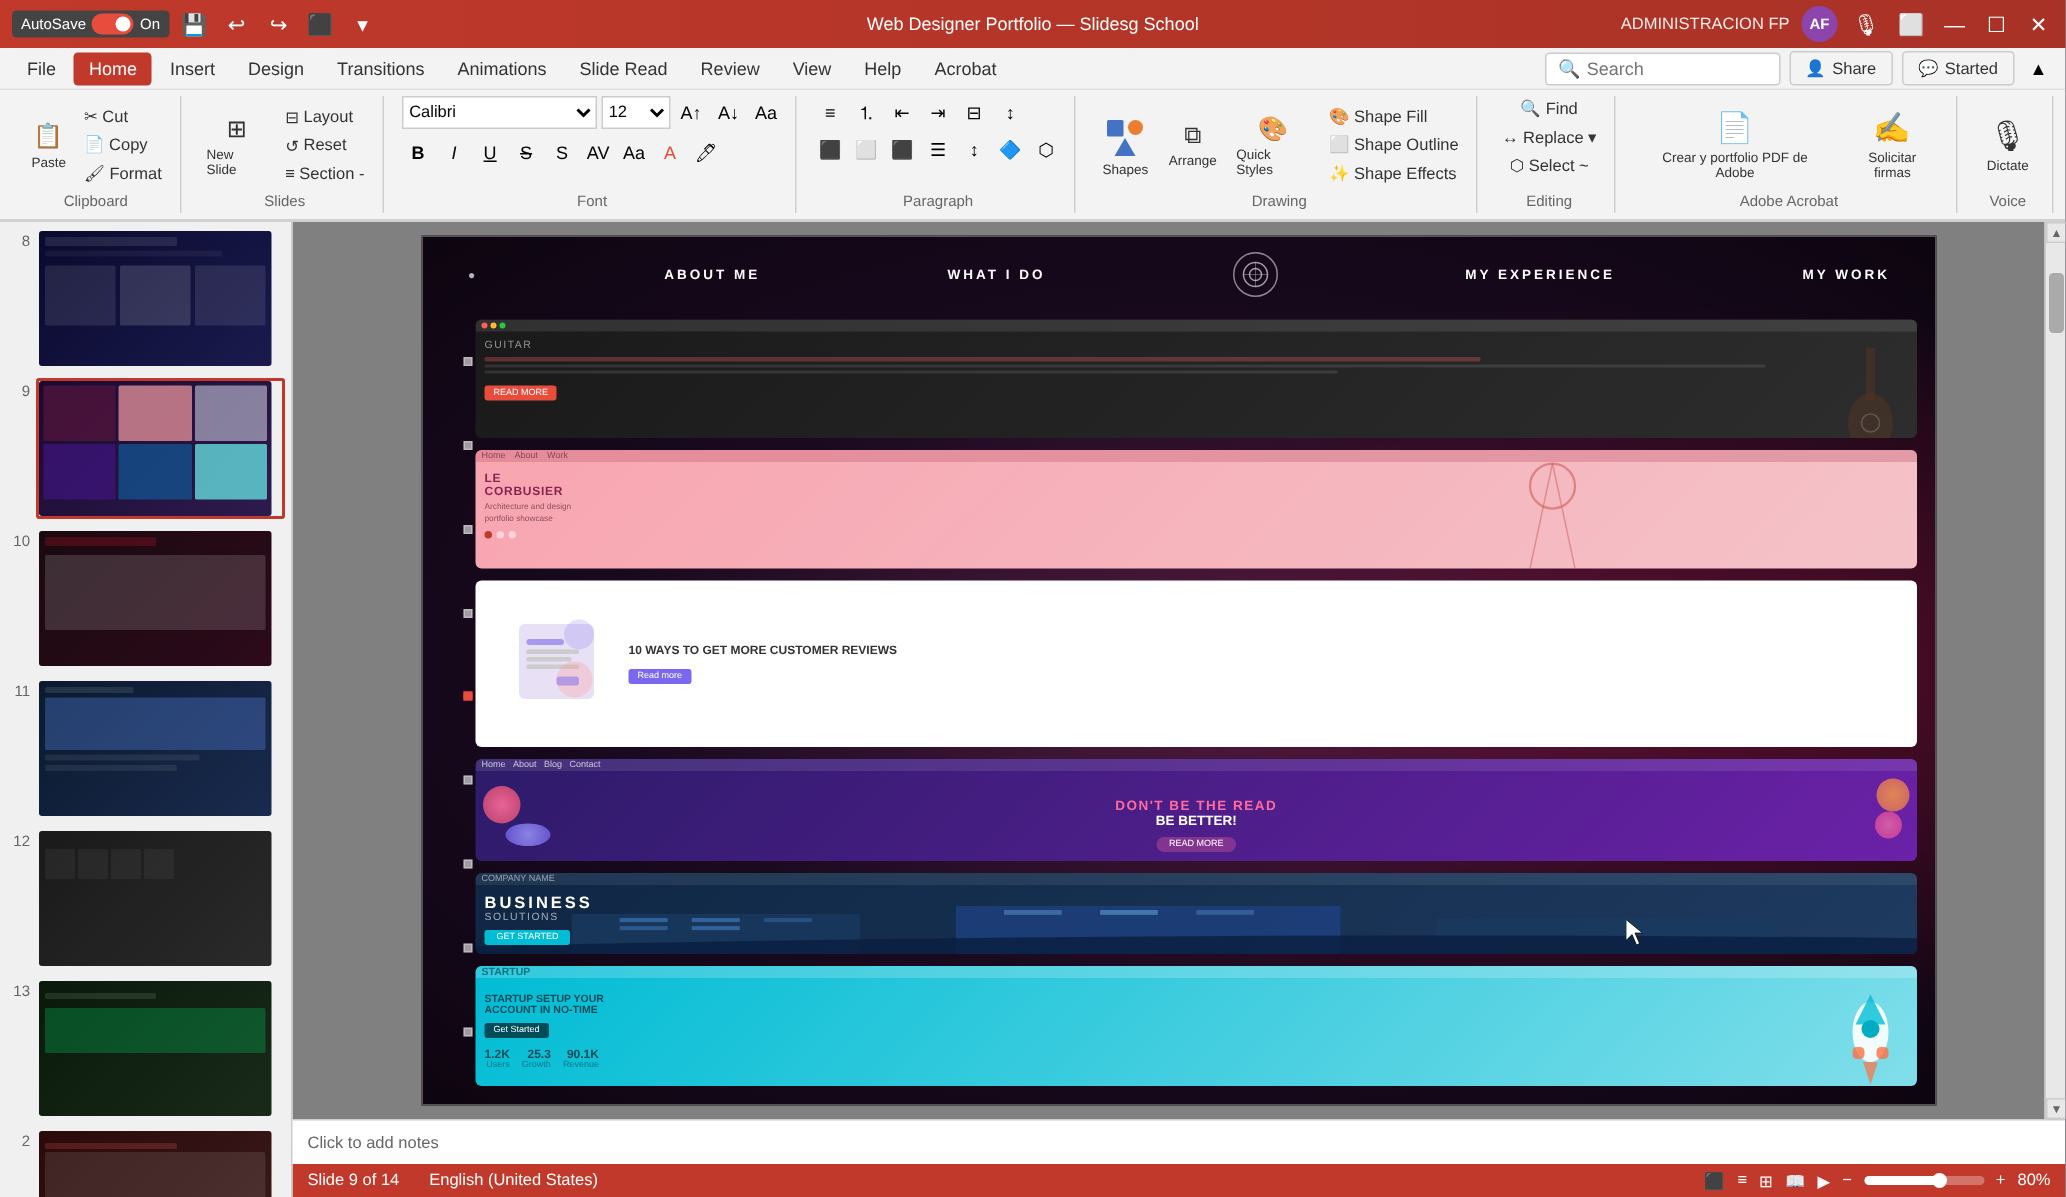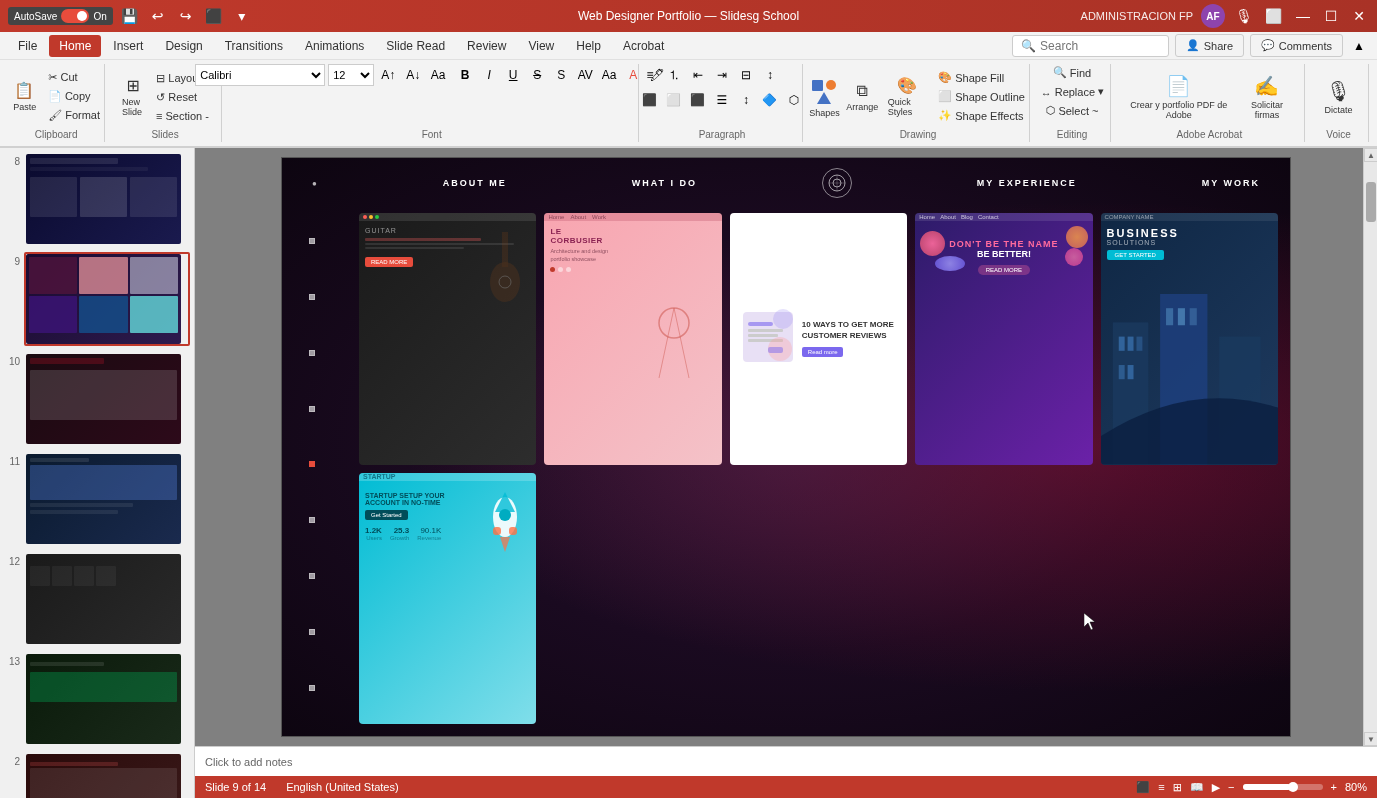--- a/index.html
+++ b/index.html
@@ -146,21 +146,21 @@
       <div class="search-box">
         <span style="color:#666;font-size:12px;">🔍</span>
         <input type="text" style="border: none; outline: none; font-size: 12px; width: 120px;" placeholder="Search">
       </div>
       <button class="share-btn">
         <span>👤</span>
         <span>Share</span>
       </button>
       <button class="comment-btn">
         <span>💬</span>
-        <span>Comments</span>
+        <span>Started</span>
       </button>
       <div style="width:20px;height:20px;display:flex;align-items:center;justify-content:center;cursor:pointer;">▲</div>
     </div>
   </div>
 
   <div id="ribbon-content">
 
     <div class="ribbon-group">
       <div class="ribbon-group-content">
         <div class="rb-btn">
@@ -186,21 +186,21 @@
         <div style="display:flex;flex-direction:column;gap:2px;">
           <div class="rb-btn-sm">⊟ <span>Layout</span></div>
           <div class="rb-btn-sm">↺ <span>Reset</span></div>
           <div class="rb-btn-sm">≡ <span>Section -</span></div>
         </div>
       </div>
       <span class="ribbon-group-label">Slides</span>
     </div>
 
     <div class="ribbon-group" style="min-width:200px;">
-      <div class="ribbon-group-content" style="align-items:flex-start;gap:5px;">
+      <div class="ribbon-group-content" style="flex-direction:column;align-items:flex-start;gap:5px;">
         <div style="display:flex;align-items:center;gap:3px;">
           <select class="font-select">
             <option>Calibri</option>
           </select>
           <select class="font-size-select">
             <option>12</option>
           </select>
           <div class="format-btn">A↑</div>
           <div class="format-btn">A↓</div>
           <div class="format-btn">Aa</div>
@@ -441,21 +441,21 @@
               <div class="bullet-dot"></div>
               <div class="bullet-dot"></div>
               <div class="bullet-dot"></div>
               <div class="bullet-dot active"></div>
               <div class="bullet-dot"></div>
               <div class="bullet-dot"></div>
               <div class="bullet-dot"></div>
               <div class="bullet-dot"></div>
             </div>
 
-            <div style="position:absolute;top:55px;left:35px;right:12px;bottom:12px;display:grid;grid-template-columns:1fr 1fr 1fr 1fr 1fr;grid-template-rows:1fr 1fr;gap:8px;margin-left:42px;">
+            <div style="position:absolute;top:55px;left:35px;right:12px;bottom:12px;display:grid;grid-template-columns:1fr;grid-template-rows:1fr 1fr;gap:8px;">
 
               <div style="background:linear-gradient(135deg,#1a1a1a,#2d2d2d);border-radius:4px;overflow:hidden;position:relative;">
                 <div style="height:8px;background:rgba(255,255,255,0.1);display:flex;align-items:center;padding:0 4px;gap:2px;">
                   <div style="width:4px;height:4px;border-radius:50%;background:#ff5f57;"></div>
                   <div style="width:4px;height:4px;border-radius:50%;background:#febc2e;"></div>
                   <div style="width:4px;height:4px;border-radius:50%;background:#28c840;"></div>
                 </div>
                 <div style="padding:6px;position:relative;">
                   <div style="color:rgba(255,255,255,0.5);font-size:7px;letter-spacing:1px;margin-bottom:4px;">GUITAR</div>
                   <div style="display:flex;gap:4px;">
@@ -497,21 +497,21 @@
                   <div style="flex:1;display:flex;align-items:center;justify-content:center;opacity:0.7;">
                     <svg viewBox="0 0 60 80" width="60" height="80">
                       <circle cx="30" cy="20" r="15" fill="none" stroke="#c0392b" stroke-width="1.5" opacity="0.6"></circle>
                       <line x1="30" y1="5" x2="15" y2="75" stroke="#c0392b" stroke-width="1" opacity="0.5"></line>
                       <line x1="30" y1="5" x2="45" y2="75" stroke="#c0392b" stroke-width="1" opacity="0.5"></line>
                     </svg>
                   </div>
                 </div>
               </div>
 
-              <div style="background:white;border-radius:4px;overflow:hidden;padding:8px;display:flex;align-items:center;gap:4px;">
+              <div style="background:white;border-radius:4px;overflow:hidden;padding:24px;display:flex;align-items:center;gap:18px;">
                 <div style="flex:0 0 50px;">
                   <svg viewBox="0 0 60 60" width="60" height="60">
                     <rect x="5" y="5" width="50" height="50" rx="4" fill="#e8e0f5"></rect>
                     <rect x="10" y="15" width="25" height="4" rx="2" fill="#7b68ee" opacity="0.6"></rect>
                     <rect x="10" y="22" width="35" height="3" rx="1" fill="#ccc"></rect>
                     <rect x="10" y="27" width="30" height="3" rx="1" fill="#ccc"></rect>
                     <rect x="10" y="32" width="35" height="3" rx="1" fill="#ccc"></rect>
                     <circle cx="45" cy="12" r="10" fill="#7b68ee" opacity="0.2"></circle>
                     <circle cx="42" cy="42" r="12" fill="#ff9999" opacity="0.3"></circle>
                     <rect x="30" y="40" width="15" height="6" rx="2" fill="#7b68ee" opacity="0.5"></rect>
@@ -531,21 +531,21 @@
                     <span style="color:rgba(255,255,255,0.7);font-size:6px;">Blog</span>
                     <span style="color:rgba(255,255,255,0.7);font-size:6px;">Contact</span>
                   </div>
                 </div>
                 <div style="padding:6px;text-align:center;position:relative;overflow:hidden;">
                   
                   <div style="position:absolute;left:5px;top:10px;width:25px;height:25px;border-radius:50%;background:radial-gradient(circle,#ff6b9d,#c44569);opacity:0.9;"></div>
                   <div style="position:absolute;right:5px;top:5px;width:22px;height:22px;border-radius:50%;background:radial-gradient(circle,#ff9f43,#e17055);opacity:0.8;"></div>
                   <div style="position:absolute;right:10px;bottom:15px;width:18px;height:18px;border-radius:50%;background:radial-gradient(circle,#fd79a8,#e84393);opacity:0.7;"></div>
                   <div style="position:absolute;left:20px;bottom:10px;width:30px;height:15px;border-radius:50%;background:radial-gradient(circle,#a29bfe,#6c5ce7);opacity:0.8;"></div>
-                  <div style="color:#ff6b9d;font-size:9px;font-weight:bold;letter-spacing:1px;margin-top:12px;position:relative;z-index:2;">DON'T BE THE NAME</div>
+                  <div style="color:#ff6b9d;font-size:9px;font-weight:bold;letter-spacing:1px;margin-top:12px;position:relative;z-index:2;">DON'T BE THE READ</div>
                   <div style="color:white;font-size:9px;font-weight:bold;position:relative;z-index:2;">BE BETTER!</div>
                   <div style="background:rgba(255,107,157,0.3);color:white;font-size:6px;padding:2px 8px;border-radius:10px;display:inline-block;margin-top:6px;position:relative;z-index:2;">READ MORE</div>
                 </div>
               </div>
 
               <div style="background:linear-gradient(135deg,#0f2744,#1e3a5f);border-radius:4px;overflow:hidden;position:relative;">
                 <div style="height:8px;background:rgba(255,255,255,0.08);display:flex;align-items:center;padding:0 4px;gap:4px;">
                   <span style="color:rgba(255,255,255,0.5);font-size:6px;">COMPANY NAME</span>
                 </div>
                 <div style="position:relative;overflow:hidden;height:calc(100% - 8px);">
@@ -585,21 +585,21 @@
                     <div style="display:flex;gap:8px;margin-top:6px;text-align:right;">
                       <div>
                         <div style="color:#004d5a;font-size:8px;font-weight:bold;">1.2K</div>
                         <div style="color:rgba(0,77,90,0.6);font-size:6px;">Users</div>
                       </div>
                       <div>
                         <div style="color:#004d5a;font-size:8px;font-weight:bold;">25.3</div>
                         <div style="color:rgba(0,77,90,0.6);font-size:6px;">Growth</div>
                       </div>
                       <div>
-                        <div style="color:#004d5a;font-size:8px;font-weight:normal;">90.1K</div>
+                        <div style="color:#004d5a;font-size:8px;font-weight:bold;">90.1K</div>
                         <div style="color:rgba(0,77,90,0.6);font-size:6px;">Revenue</div>
                       </div>
                     </div>
                   </div>
                   <div style="width:60px;height:60px;position:relative;">
                     <svg viewBox="0 0 70 70" width="70" height="70">
 
                       <ellipse cx="35" cy="30" rx="12" ry="20" fill="white" opacity="0.9"></ellipse>
                       <polygon points="35,5 25,25 45,25" fill="#00bcd4" opacity="0.8"></polygon>
                       <circle cx="35" cy="28" r="6" fill="#00acc1"></circle>

